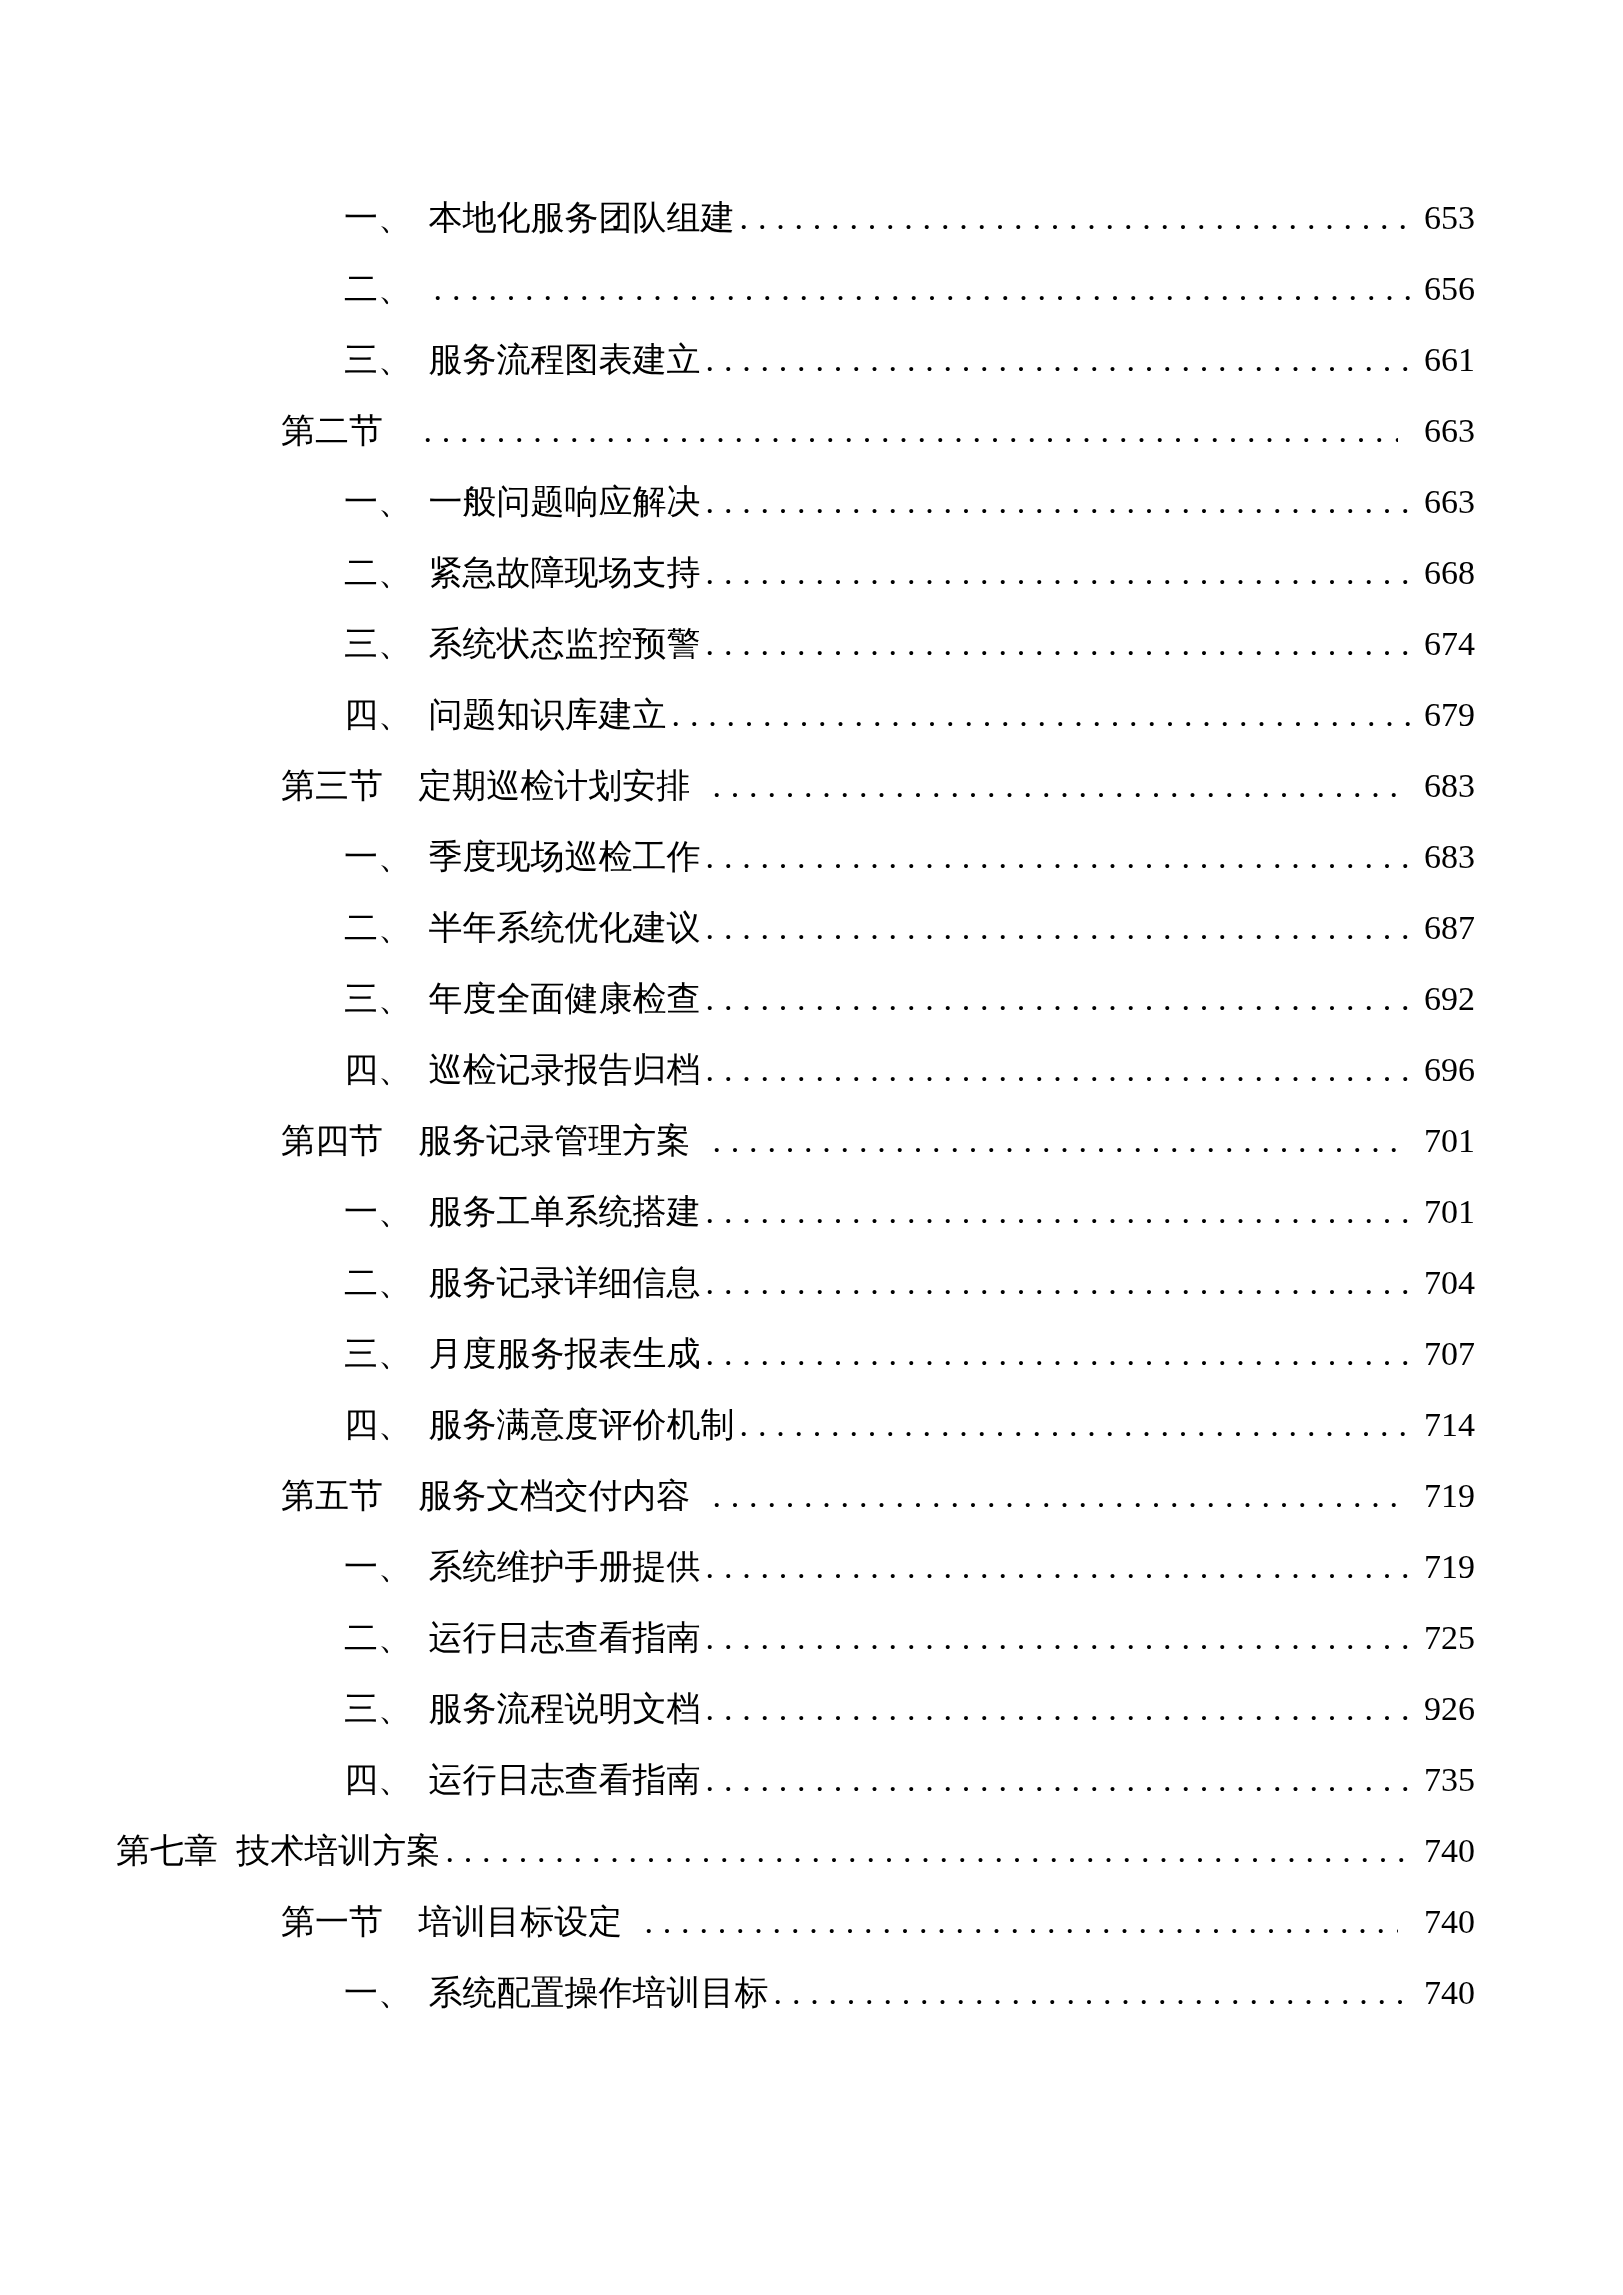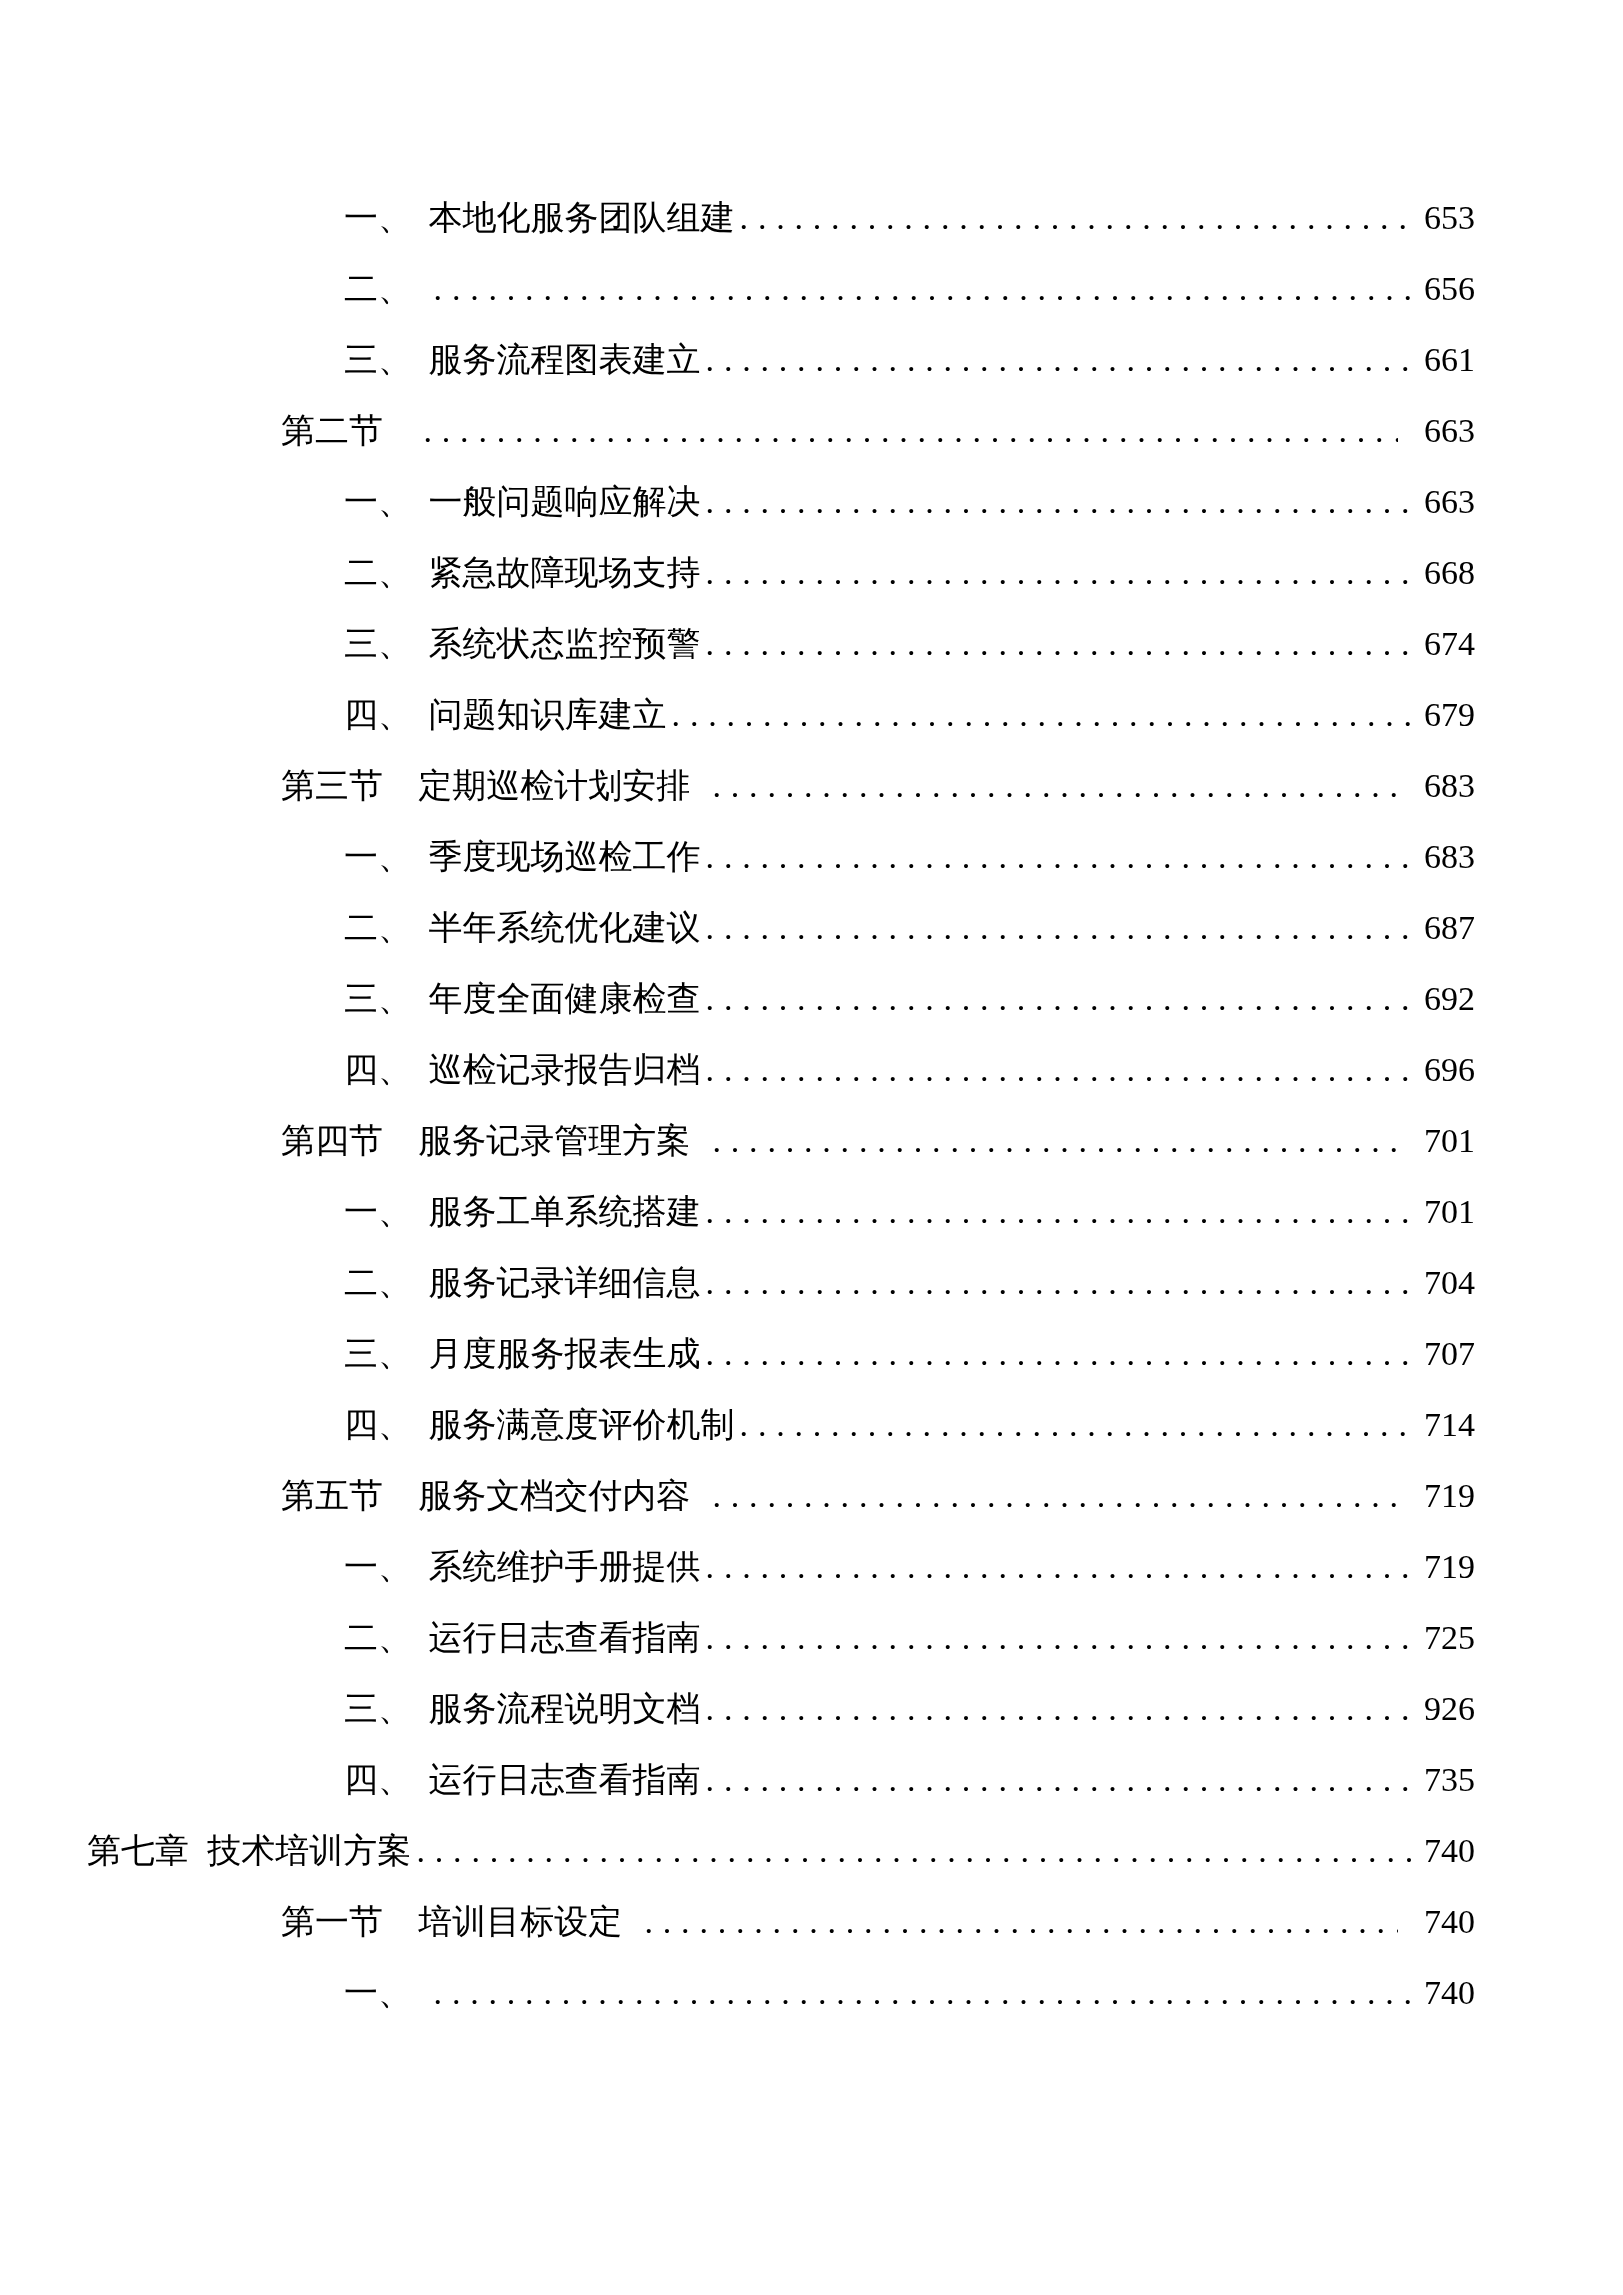--- a/index.html
+++ b/index.html
@@ -25,21 +25,21 @@
   .row {
     display: flex;
     align-items: baseline;
     height: 71px;
     font-size: 34px;
     line-height: 71px;
     white-space: nowrap;
     box-sizing: border-box;
     padding-right: 148px;
   }
-  .row.chapter { padding-left: 87px; font-family: Liberation Serif, serif; }
+  .row.chapter { padding-left: 116px; font-family: Liberation Serif, serif; }
   .row.section { padding-left: 281px; gap: 17px; }
   .row.item    { padding-left: 344px; }
   .lbl { flex: 0 0 auto; }
   .row.chapter .lbl, .row.section .lbl { margin-right: 18.3px; }
   .row.item .lbl { margin-right: 16.4px; }
   .ttl { flex: 0 0 auto; }
   .leader {
     flex: 1 1 auto;
     min-width: 0;
     overflow: hidden;
@@ -197,18 +197,19 @@
         <span class="pg">740</span>
       </div>
       <div class="row section">
         <span class="lbl">第一节</span>
         <span class="ttl">培训目标设定</span>
         <span class="leader">..........................................................................................</span>
         <span class="pg">740</span>
       </div>
       <div class="row item">
         <span class="lbl">一、</span>
+        <span class="ttl">系统配置操作培训目标</span>
         <span class="leader">..........................................................................................</span>
         <span class="pg">740</span>
       </div>
     </div>
 </div>
 
 
 </body></html>

